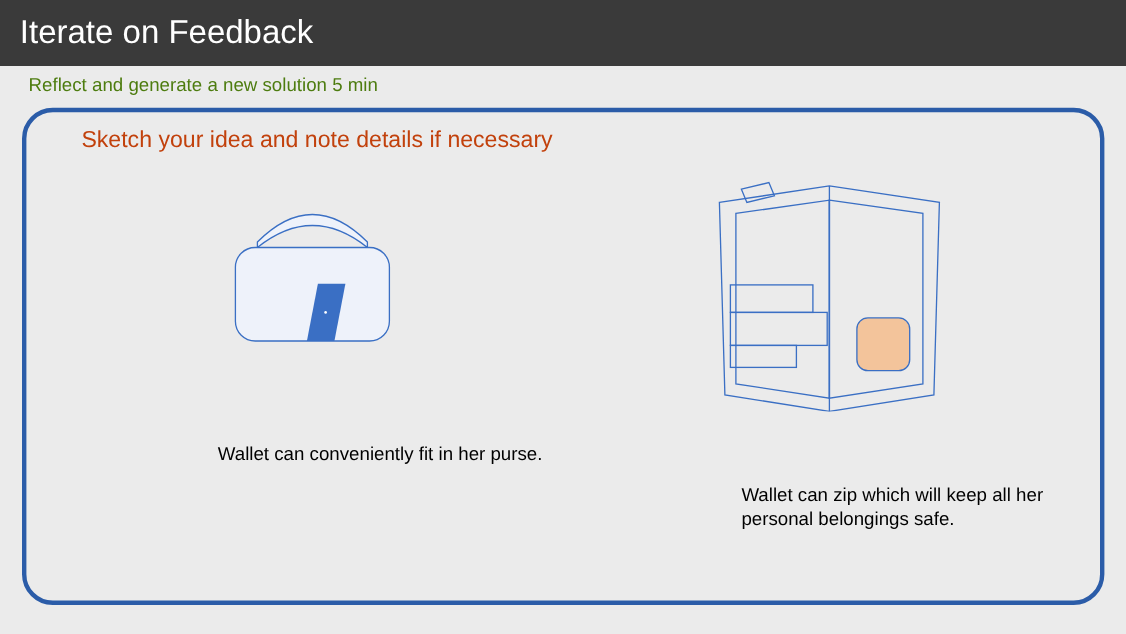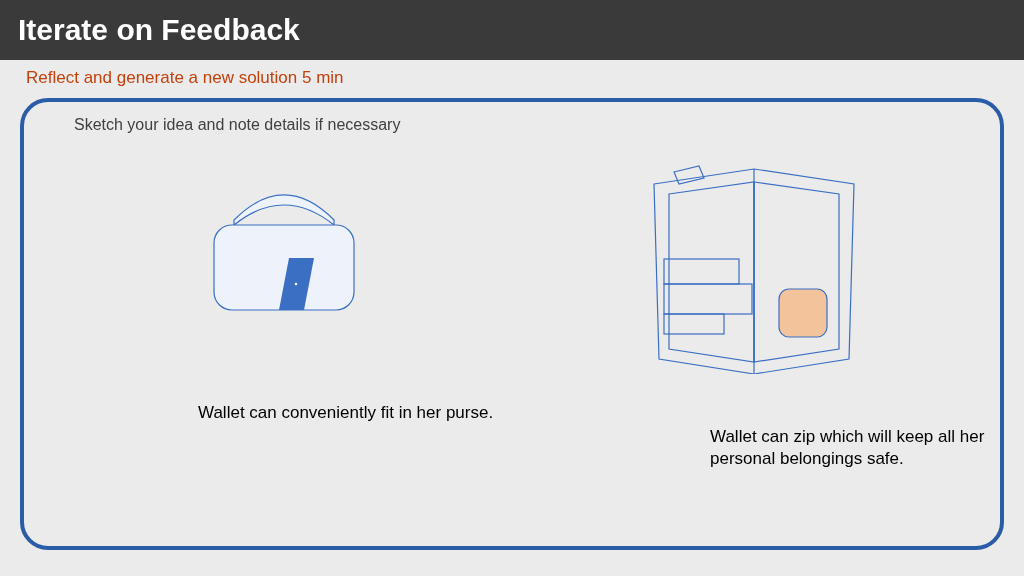--- a/index.html
+++ b/index.html
@@ -5,57 +5,57 @@
   * { box-sizing: border-box; margin: 0; padding: 0; }
   html, body { width: 1024px; height: 576px; overflow: hidden; font-family: "Segoe UI", Arial, sans-serif; }
   body { background: #ebebeb; }
 
   .header {
     background: #3a3a3a;
     color: #fff;
     height: 60px;
     padding: 8px 18px;
     font-size: 30px;
-    font-weight: 700;
+    font-weight: 400;
     display: flex;
     align-items: center;
   }
 
   .subhead {
     font-size: 17px;
-    color: #c2410c;
+    color: #4d7c0f;
     padding: 8px 16px 0 26px;
   }
 
   .card {
     position: absolute;
     left: 20px;
     top: 98px;
     width: 984px;
     height: 452px;
     border: 4px solid #2b5ca8;
     border-radius: 28px;
     background: transparent;
   }
 
   .card-label {
     position: absolute;
     top: 14px;
     left: 50px;
-    font-size: 16px;
-    color: #404040;
+    font-size: 21px;
+    color: #c2410c;
   }
 
   .sketch { position: absolute; }
   .sketch-left  { left: 170px; top: 78px;  width: 180px; height: 140px; }
   .sketch-right { left: 620px; top: 62px;  width: 220px; height: 210px; }
 
   .caption { position: absolute; font-size: 17px; color: #000; line-height: 1.3; }
   .caption-left  { left: 150px; top: 300px; width: 360px; margin-left: 24px; }
-  .caption-right { left: 650px; top: 324px; width: 310px; margin-left: 36px; }
+  .caption-right { left: 650px; top: 337px; width: 310px; }
 
   
   .stroke-blue { stroke: #3a6fc4; fill: none; stroke-width: 1.2; }
   .fill-light  { fill: #eef2fa; }
   .fill-blue   { fill: #3a6fc4; }
   .fill-orange { fill: #f3c49b; }
 </style>
 </head>
 <body>
 

